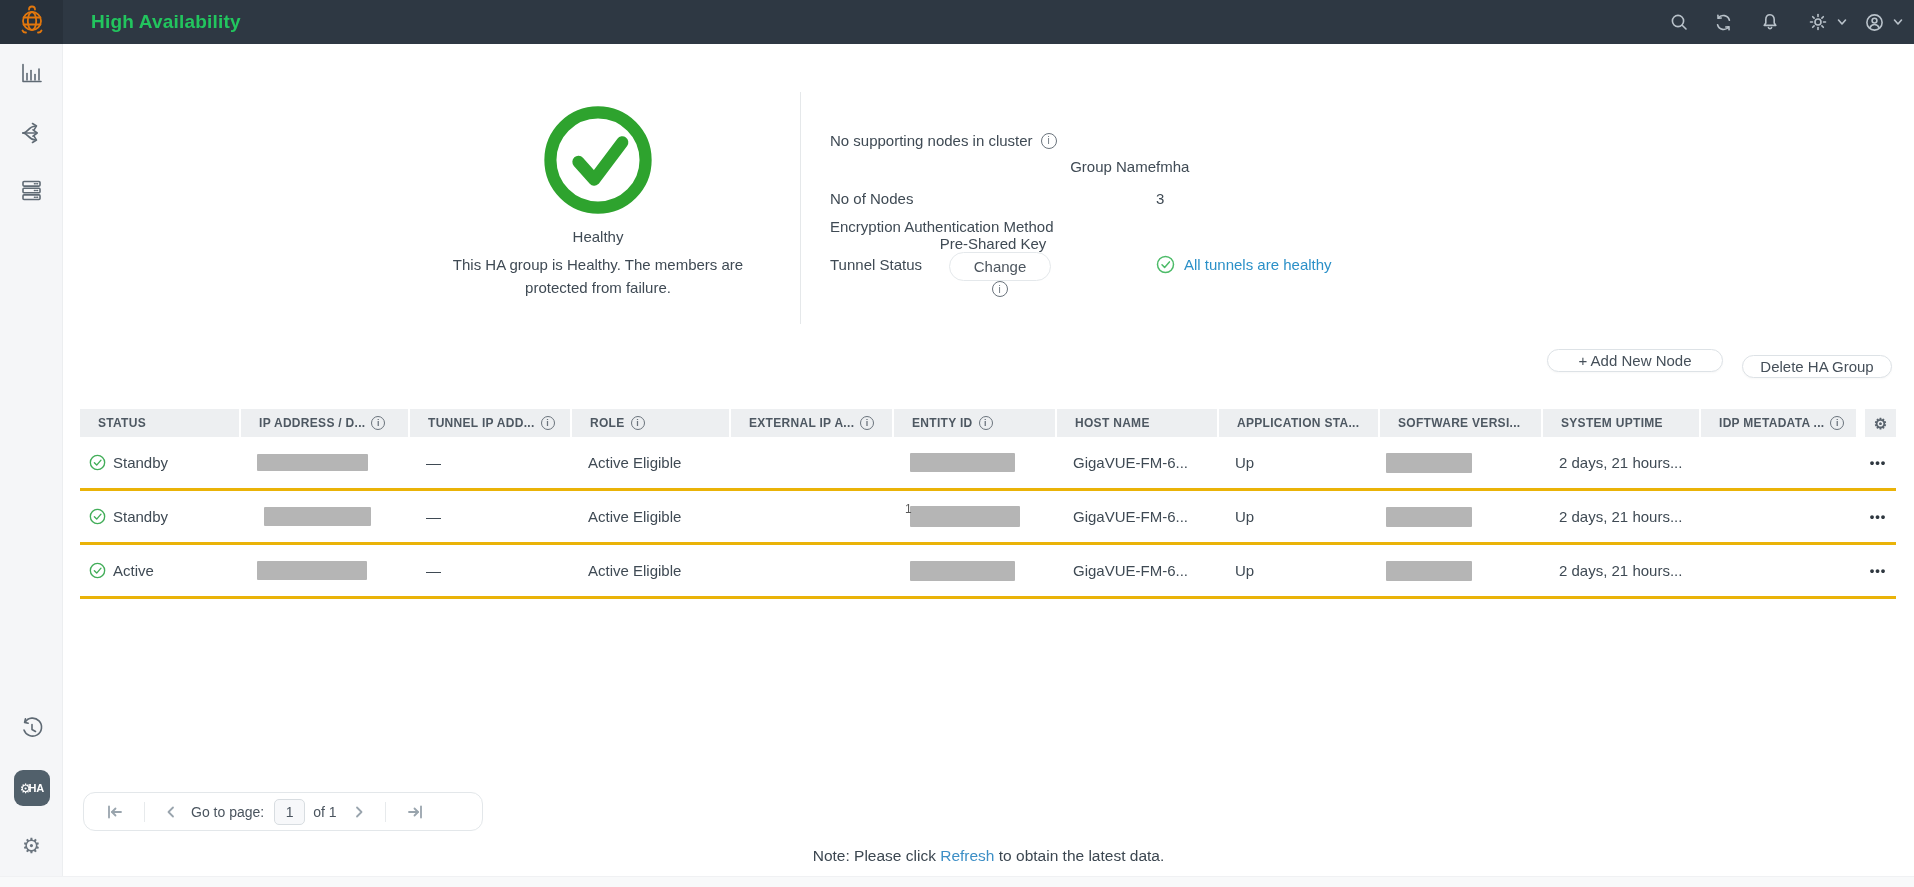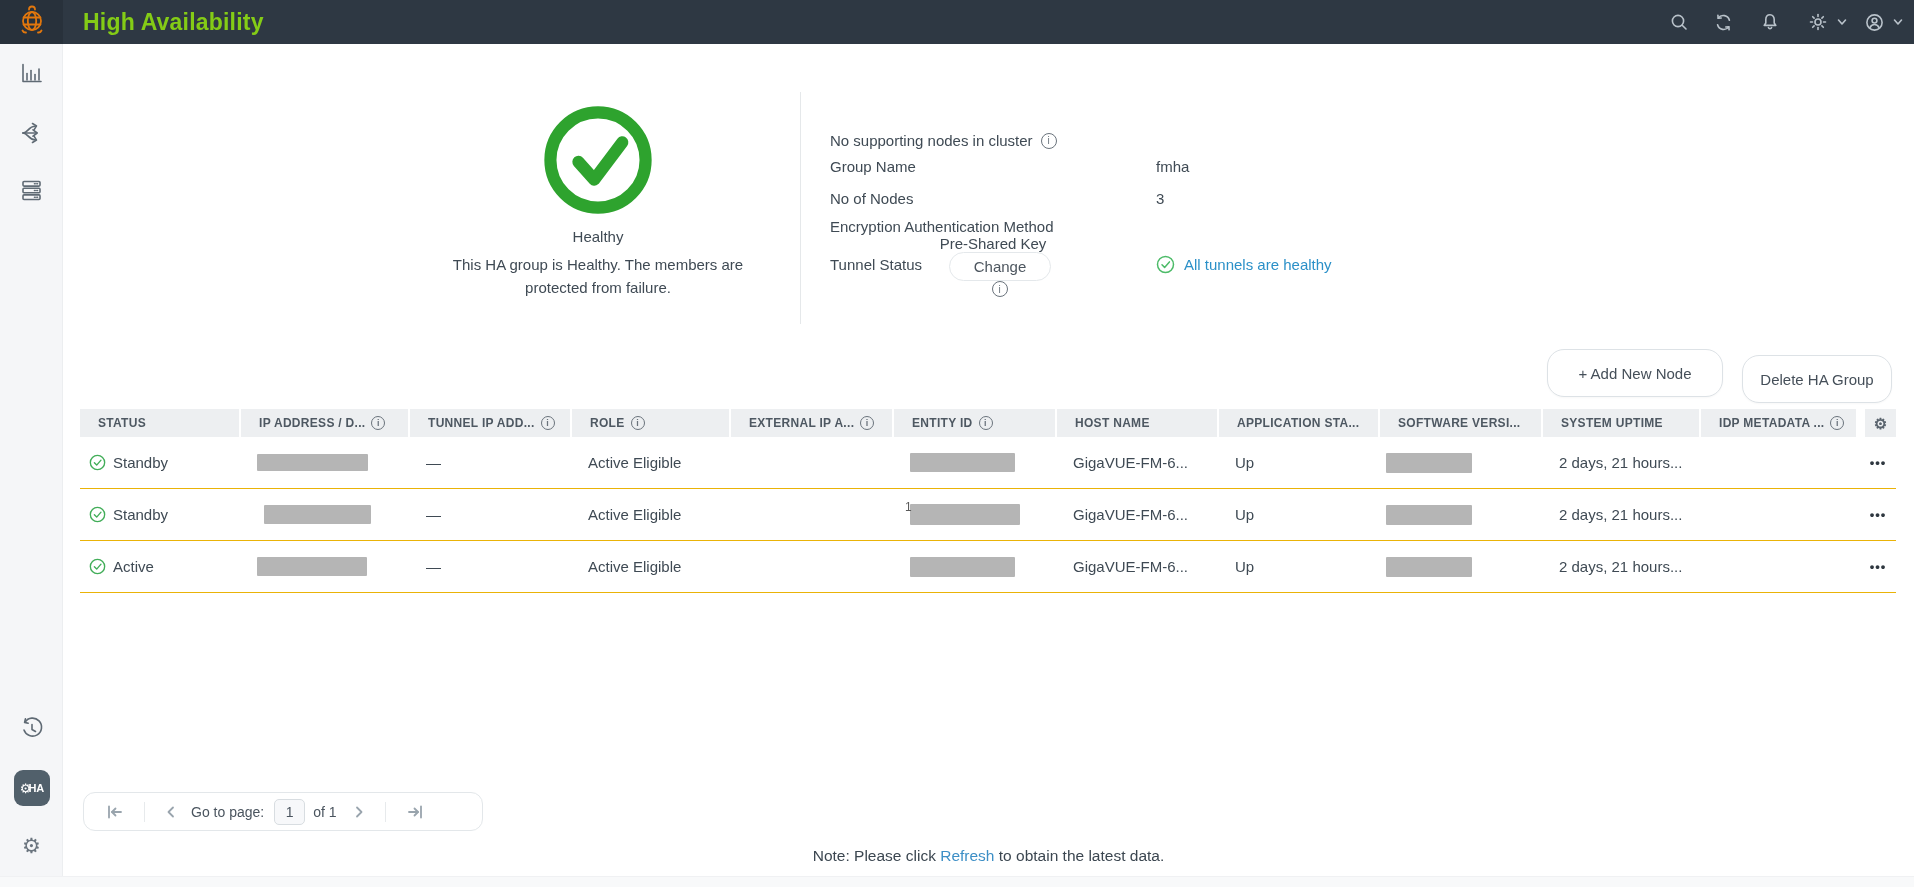--- a/index.html
+++ b/index.html
@@ -3,21 +3,21 @@
 <meta charset="utf-8">
 <style>
   * { margin:0; padding:0; box-sizing:border-box; }
   html,body { background:#fff; }
   body { font-family:"Liberation Sans", sans-serif; }
   .screen { position:relative; width:1914px; height:887px; background:#fff; overflow:hidden; }
 
   
   .topbar { position:absolute; left:0; top:0; width:1914px; height:44px; background:#2e3843; display:flex; align-items:center; z-index:5; }
   .logo-box { width:63px; height:44px; background:#28313b; display:flex; align-items:center; justify-content:center; flex:0 0 auto; }
-  .topbar-title { color:#84cc16; font-size:23px; font-weight:bold; margin-left:20px; letter-spacing:.2px; }
+  .topbar-title { color:#22c55e; font-size:19px; font-weight:bold; margin-left:28px; letter-spacing:.2px; }
   .topbar-icons { position:absolute; right:10px; top:0; height:44px; display:flex; align-items:center; }
   .tb-icon { display:flex; align-items:center; justify-content:center; cursor:pointer; }
   .tb-icon svg { stroke:#b9c2ca; fill:none; stroke-width:1.6; stroke-linecap:round; stroke-linejoin:round; }
 
   
   .sidebar { position:absolute; left:0; top:44px; width:63px; height:832px; background:#f5f6f8; border-right:1px solid #eceef0; z-index:4; }
   .side-icon { position:absolute; left:0; width:63px; display:flex; justify-content:center; cursor:pointer; }
   .side-icon svg { stroke:#5f6a74; fill:none; stroke-width:1.6; stroke-linecap:round; stroke-linejoin:round; }
   .ha-active { position:absolute; left:14px; width:36px; height:36px; background:#51606b; border-radius:9px; display:flex; align-items:center; justify-content:center; cursor:pointer; }
   .ha-active .ha-gear { color:#fff; font-size:13px; margin-right:-3px; }
@@ -37,31 +37,31 @@
   .info-panel { position:absolute; left:767px; top:86px; }
   .info-row { position:absolute; left:0; white-space:nowrap; font-size:15px; color:#3f4a54; display:flex; align-items:center; }
   .info-label { width:326px; flex:0 0 auto; }
   .info-value { color:#3f4a54; }
   .info-i { display:inline-flex; align-items:center; justify-content:center; width:16px; height:16px; border:1px solid #6a737c; border-radius:50%; color:#6a737c; font-size:10px; font-style:normal; margin-left:8px; cursor:pointer; flex:0 0 auto; }
   .change-btn { margin-left:14px; height:29px; padding:0 24px; border:1.5px solid #e4e8eb; border-radius:15px; background:#fff; color:#4d565f; font-size:15px; font-family:"Liberation Sans",sans-serif; cursor:pointer; }
   .tunnel-link { color:#2b90c8; margin-left:9px; cursor:pointer; }
   .mini-check svg { display:block; }
 
   
-  .action-btn { position:absolute; height:48px; border:1px solid #dde2e6; border-radius:17px; background:#fff; color:#454f59; font-size:15px; font-family:"Liberation Sans",sans-serif; cursor:pointer; box-shadow:0 1px 2px rgba(0,0,0,.03); }
+  .action-btn { position:absolute; height:23px; border:1px solid #dde2e6; border-radius:17px; background:#fff; color:#454f59; font-size:15px; font-family:"Liberation Sans",sans-serif; cursor:pointer; box-shadow:0 1px 2px rgba(0,0,0,.03); }
 
   
   .table { position:absolute; left:17px; top:365px; width:1816px; }
   .t-grid { display:grid; grid-template-columns:159px 169px 162px 159px 163px 163px 162px 161px 163px 158px 157px 40px; }
   .t-head .cell { background:#edeff1; height:28px; display:flex; align-items:center; padding-left:18px; font-size:12px; font-weight:bold; color:#4e5862; letter-spacing:.3px; white-space:nowrap; overflow:hidden; border-left:2px solid #fff; }
   .t-head .cell:first-child { border-left:none; }
   .t-head .cell .info-i { width:14px; height:14px; font-size:9px; margin-left:6px; }
   .t-head .gear-cell { border-left:9px solid #fff; justify-content:center; padding-left:0; }
   .t-head .gear-cell .gear-glyph { font-size:15px; color:#5a646e; }
-  .t-row { border-bottom:1px solid #eab308; }
+  .t-row { border-bottom:3px solid #eab308; }
   .t-row .cell { height:51px; display:flex; align-items:center; padding-left:18px; font-size:15px; color:#3f4a54; white-space:nowrap; overflow:hidden; }
   .status-cell { padding-left:9px !important; }
   .status-cell svg { margin-right:7px; flex:0 0 auto; }
   .redacted { background:#b5b5b5; border-radius:1px; }
   .ellipsis-btn { font-size:13px; font-weight:bold; color:#2f3840; letter-spacing:1px; cursor:pointer; padding-left:4px; }
   .cell.center { justify-content:center; padding-left:0; }
   .entity-partial { position:relative; }
   .entity-partial .peek { position:absolute; left:-5px; top:-4px; font-size:12px; color:#5a5a5a; }
 
   
@@ -228,21 +228,21 @@
       </div>
     </div>
 
     <div class="v-divider"></div>
 
     <div class="info-panel">
       <div class="info-row" style="top:2px;">
         <span>No supporting nodes in cluster</span>
         <span class="info-i">i</span>
       </div>
-      <div class="info-row" style="top:28px;">
+      <div class="info-row" style="top:28px;text-align:right;">
         <span class="info-label">Group Name</span>
         <span class="info-value">fmha</span>
       </div>
       <div class="info-row" style="top:60px;">
         <span class="info-label">No of Nodes</span>
         <span class="info-value">3</span>
       </div>
       <div class="info-row" style="top:88px;flex-direction:column;">
         <span class="info-label">Encryption Authentication Method</span>
         <span class="info-value">Pre-Shared Key</span>

